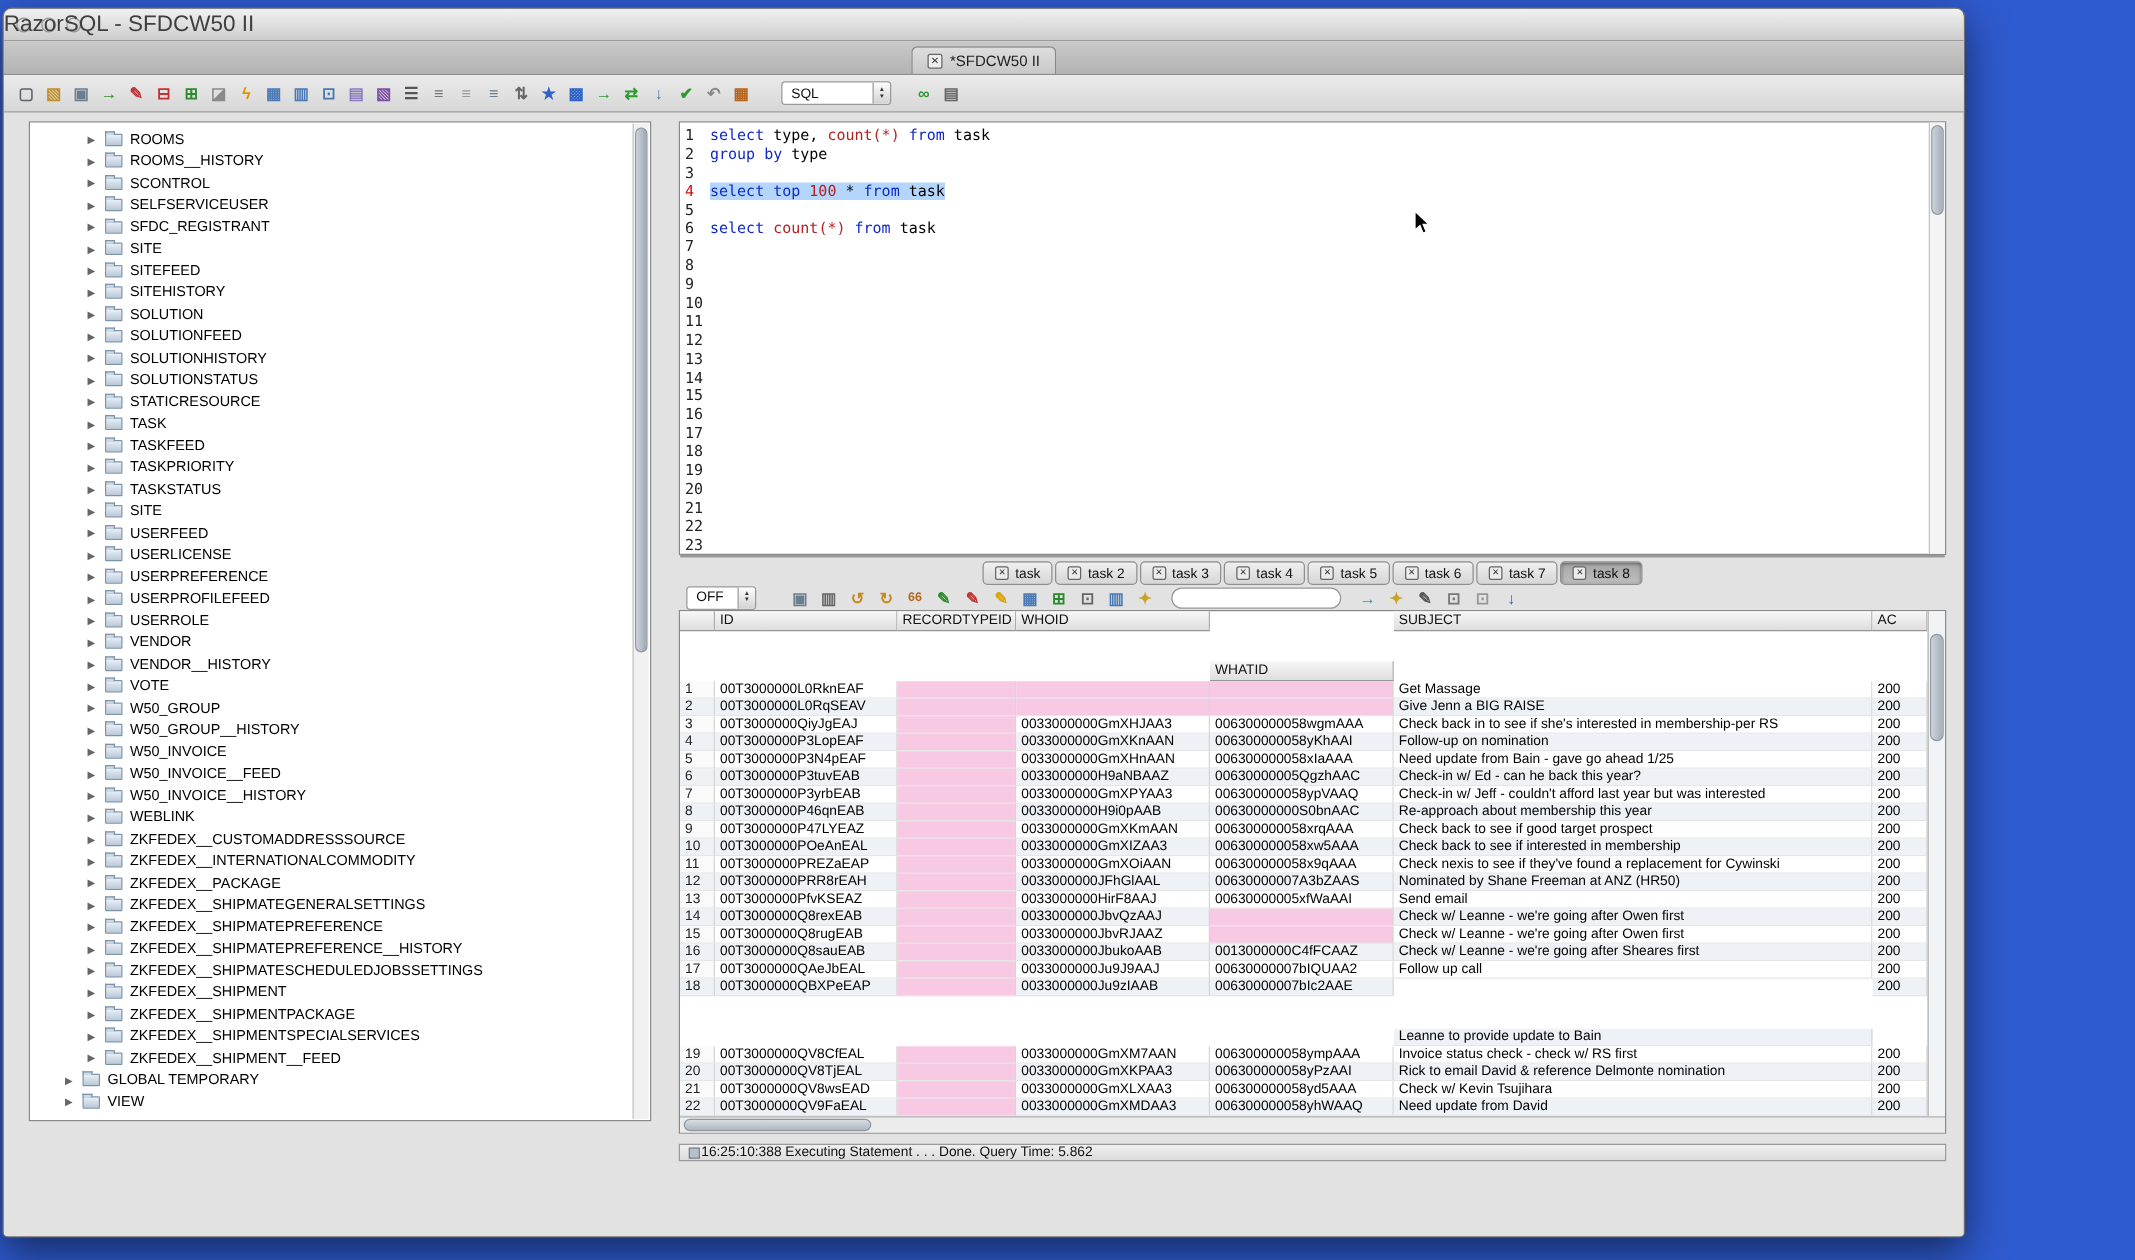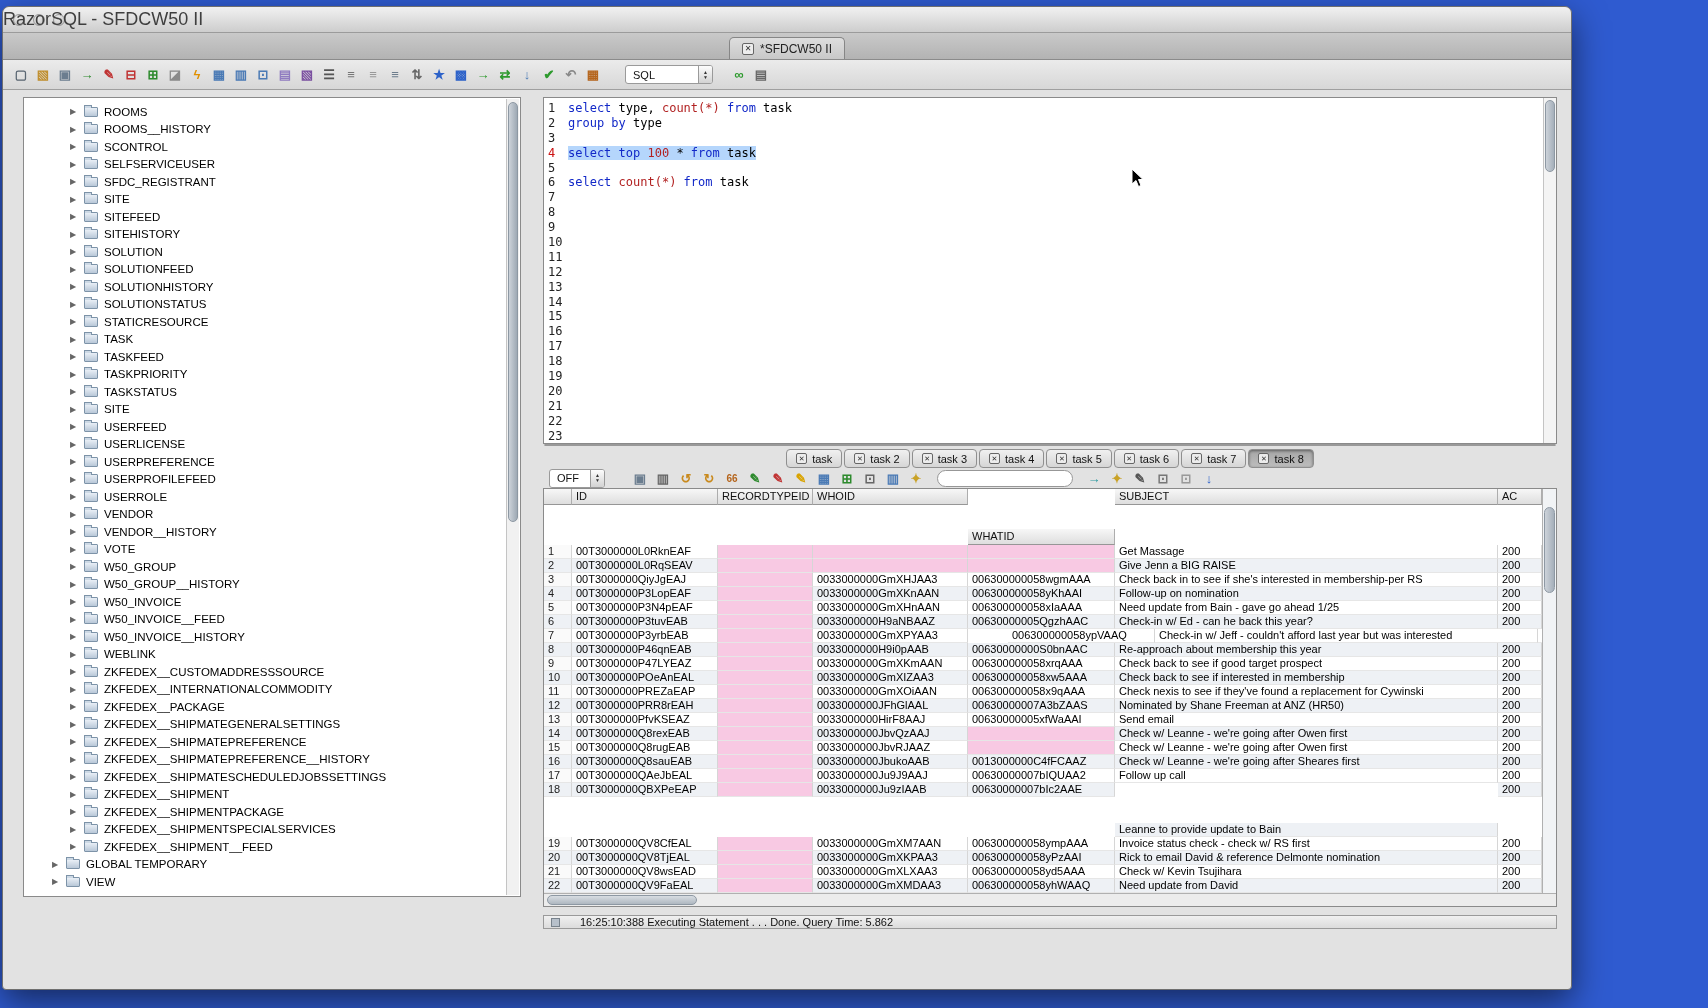--- a/index.html
+++ b/index.html
@@ -168,21 +168,21 @@
   .gvscroll { width:14px; border-left:1px solid #b0b0b0; background:#f1f3f5; position:relative; }
   .gvthumb { position:absolute; left:1px; right:1px; top:18px; height:86px;
     background:linear-gradient(90deg,#cdd3da,#a5afba); border:1px solid #8d98a3; border-radius:6px; }
   .ghscroll { height:13px; border-top:1px solid #b0b0b0; background:#ececec; position:relative; }
   .ghthumb { position:absolute; left:3px; top:1px; height:10px; width:150px;
     background:linear-gradient(#d8dde2,#aeb7c0); border:1px solid #8d98a3; border-radius:6px; }
   
   .bottom-status {
     margin-top:8px; height:21px; border:1px solid #9a9a9a;
     background:linear-gradient(#f0f0f0,#dcdcdc);
-    display:flex; align-items:center; gap:20px; padding:0 7px; font-size:11px; color:#111;
+    display:flex; align-items:center; gap:1px; padding:0 7px; font-size:11px; color:#111;
   }
   .status-led { width:9px; height:9px; background:#b7c0ca; border:1px solid #78828c; }
   .mouse-cursor { position:absolute; left:1131px; top:168px; z-index:60; }
 </style>
 </head>
 <body>
 
 <div class="app-window">
 
   <div class="titlebar">
@@ -667,21 +667,21 @@
                   <div class="gc" style="width: 155px;">0033000000H9aNBAAZ</div>
                   <div class="gc" style="width: 147px;">00630000005QgzhAAC</div>
                   <div class="gc" style="width: 383px;">Check-in w/ Ed - can he back this year?</div>
                   <div class="gc" style="width: 44px;">200</div>
                 </div>
                 <div class="grow">
                   <div class="gc rownum">7</div>
                   <div class="gc" style="width: 146px;">00T3000000P3yrbEAB</div>
                   <div class="gc nullcell" style="width: 95px;"></div>
                   <div class="gc" style="width: 155px;">0033000000GmXPYAA3</div>
-                  <div class="gc" style="width: 147px; margin-left: 40px;">006300000058ypVAAQ</div>
+                  <div class="gc" style="width: 147px;">006300000058ypVAAQ</div>
                   <div class="gc" style="width: 383px;">Check-in w/ Jeff - couldn't afford last year but was interested</div>
                   <div class="gc" style="width: 44px;">200</div>
                 </div>
                 <div class="grow even">
                   <div class="gc rownum">8</div>
                   <div class="gc" style="width: 146px;">00T3000000P46qnEAB</div>
                   <div class="gc nullcell" style="width: 95px;"></div>
                   <div class="gc" style="width: 155px;">0033000000H9i0pAAB</div>
                   <div class="gc" style="width: 147px;">00630000000S0bnAAC</div>
                   <div class="gc" style="width: 383px;">Re-approach about membership this year</div>

